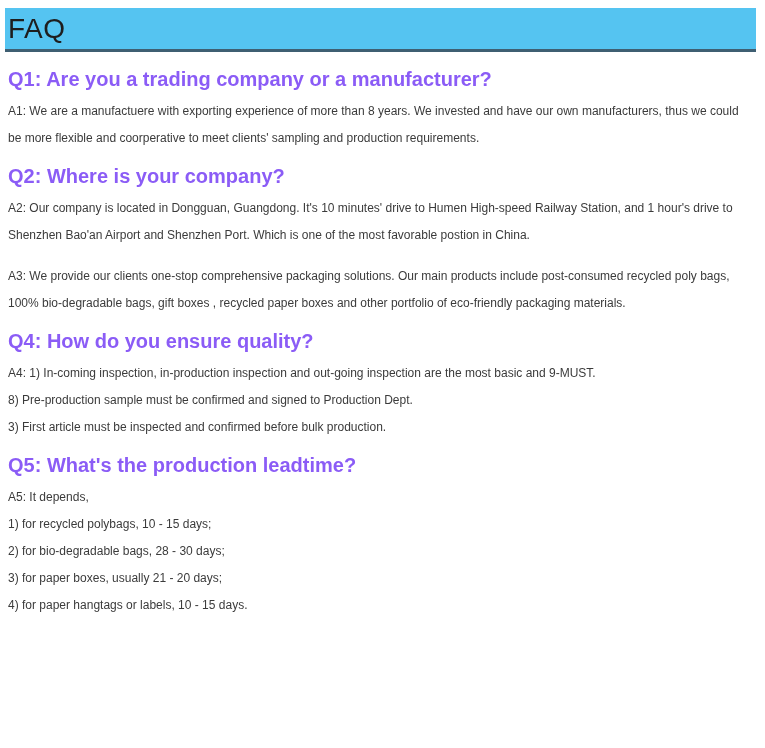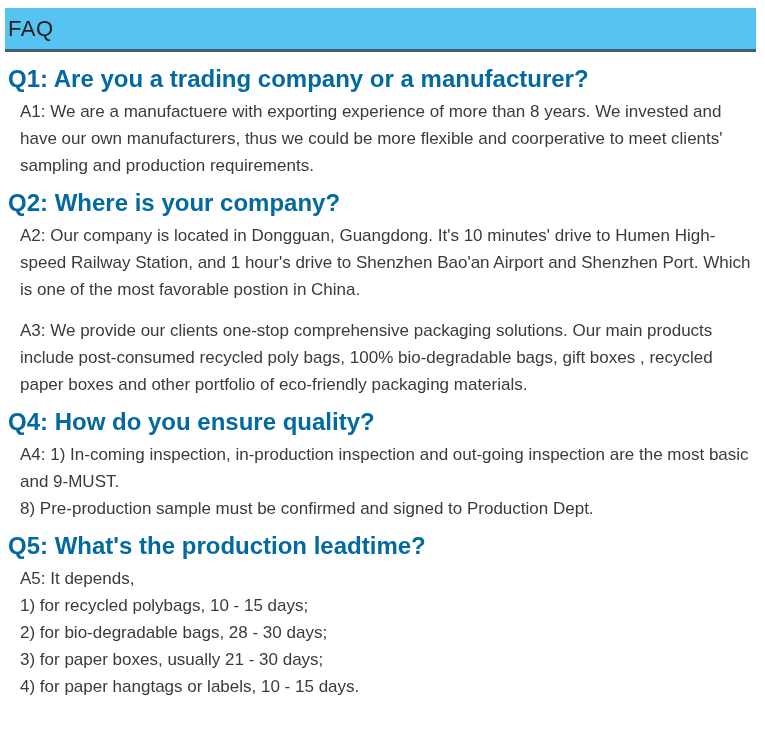--- a/index.html
+++ b/index.html
@@ -16,43 +16,42 @@
   .faq-header-bar {
     margin: 8px 9px 0 5px;
     height: 44px;
     background: #55C4F1;
     border-bottom: 3px solid #3F5F72;
     display: flex;
     align-items: center;
     padding-left: 3px;
   }
   .faq-header-title {
-    font-size: 22px;
+    font-size: 28px;
     font-weight: 400;
     color: #1e1e1e;
     letter-spacing: 0.5px;
   }
   .faq-content {
     padding: 17px 10px 0 8px;
   }
   .faq-item {
     margin-bottom: 14px;
   }
   .faq-question {
-    color: #0369a1;
-    font-size: 24px;
+    color: #8b5cf6;
+    font-size: 20px;
     line-height: 20px;
     font-weight: 700;
     margin-bottom: 9px;
   }
   .faq-line {
     color: #3B3B3B;
-    font-size: 17px;
+    font-size: 12px;
     line-height: 27px;
-    margin-left: 12px;
   }
 </style>
 </head>
 <body>
 
 <div class="page">
 
   <div class="faq-header-bar">
     <span class="faq-header-title">FAQ</span>
   </div>
@@ -70,26 +69,27 @@
     </div>
 
     <div class="faq-item">
       <div class="faq-line">A3: We provide our clients one-stop comprehensive packaging solutions. Our main products include post-consumed recycled poly bags, 100% bio-degradable bags, gift boxes , recycled paper boxes and other portfolio of eco-friendly packaging materials.</div>
     </div>
 
     <div class="faq-item">
       <div class="faq-question">Q4: How do you ensure quality?</div>
       <div class="faq-line">A4: 1) In-coming inspection, in-production inspection and out-going inspection are the most basic and 9-MUST.</div>
       <div class="faq-line">8) Pre-production sample must be confirmed and signed to Production Dept.</div>
+      <div class="faq-line">3) First article must be inspected and confirmed before bulk production.</div>
     </div>
 
     <div class="faq-item">
       <div class="faq-question">Q5: What's the production leadtime?</div>
       <div class="faq-line">A5: It depends,</div>
       <div class="faq-line">1) for recycled polybags, 10 - 15 days;</div>
       <div class="faq-line">2) for bio-degradable bags, 28 - 30 days;</div>
-      <div class="faq-line">3) for paper boxes, usually 21 - 30 days;</div>
+      <div class="faq-line">3) for paper boxes, usually 21 - 20 days;</div>
       <div class="faq-line">4) for paper hangtags or labels, 10 - 15 days.</div>
     </div>
 
   </div>
 
 </div>
 
 </body></html>

